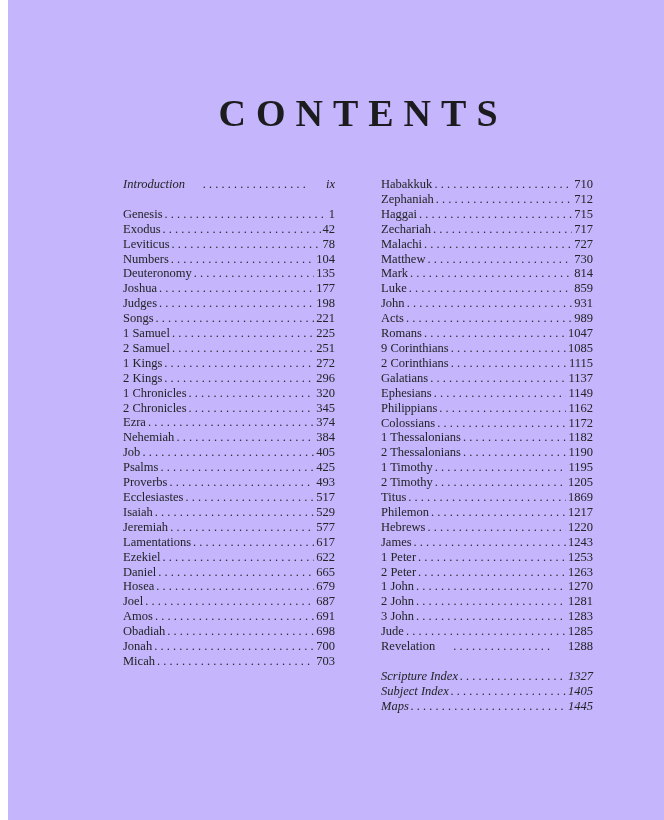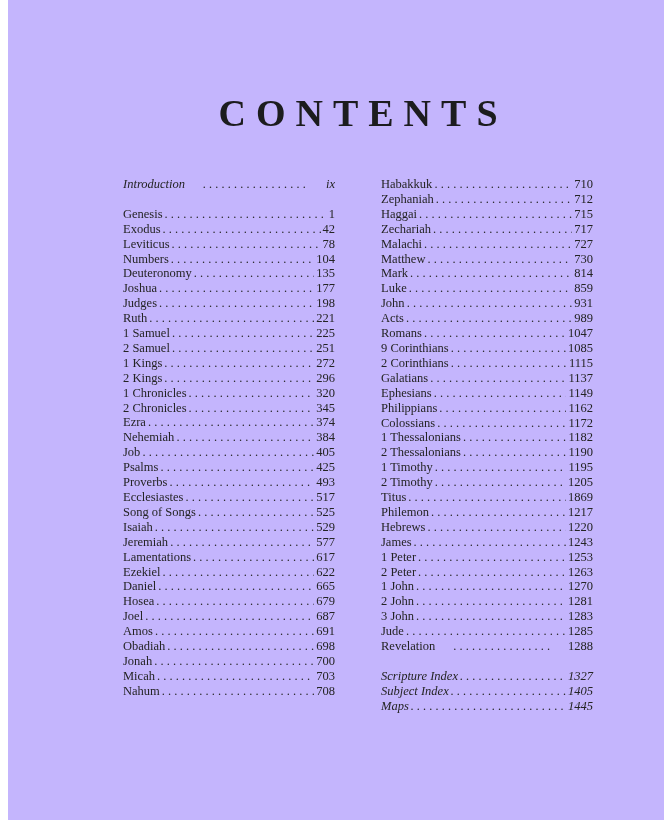--- a/index.html
+++ b/index.html
@@ -107,21 +107,21 @@
           <span class="toc-label">Joshua</span>
           <span class="toc-dots" aria-hidden="true"></span>
           <span class="toc-page-num">177</span>
         </div>
         <div class="toc-row">
           <span class="toc-label">Judges</span>
           <span class="toc-dots" aria-hidden="true"></span>
           <span class="toc-page-num">198</span>
         </div>
         <div class="toc-row">
-          <span class="toc-label">Ruth</span>
+          <span class="toc-label">Songs</span>
           <span class="toc-dots" aria-hidden="true"></span>
           <span class="toc-page-num">221</span>
         </div>
         <div class="toc-row">
           <span class="toc-label">1 Samuel</span>
           <span class="toc-dots" aria-hidden="true"></span>
           <span class="toc-page-num">225</span>
         </div>
         <div class="toc-row">
           <span class="toc-label">2 Samuel</span>
@@ -172,25 +172,20 @@
           <span class="toc-label">Proverbs</span>
           <span class="toc-dots" aria-hidden="true"></span>
           <span class="toc-page-num">493</span>
         </div>
         <div class="toc-row">
           <span class="toc-label">Ecclesiastes</span>
           <span class="toc-dots" aria-hidden="true"></span>
           <span class="toc-page-num">517</span>
         </div>
         <div class="toc-row">
-          <span class="toc-label">Song of Songs</span>
-          <span class="toc-dots" aria-hidden="true"></span>
-          <span class="toc-page-num">525</span>
-        </div>
-        <div class="toc-row">
           <span class="toc-label">Isaiah</span>
           <span class="toc-dots" aria-hidden="true"></span>
           <span class="toc-page-num">529</span>
         </div>
         <div class="toc-row">
           <span class="toc-label">Jeremiah</span>
           <span class="toc-dots" aria-hidden="true"></span>
           <span class="toc-page-num">577</span>
         </div>
         <div class="toc-row">
@@ -230,25 +225,20 @@
         </div>
         <div class="toc-row">
           <span class="toc-label">Jonah</span>
           <span class="toc-dots" aria-hidden="true"></span>
           <span class="toc-page-num">700</span>
         </div>
         <div class="toc-row">
           <span class="toc-label">Micah</span>
           <span class="toc-dots" aria-hidden="true"></span>
           <span class="toc-page-num">703</span>
-        </div>
-        <div class="toc-row">
-          <span class="toc-label">Nahum</span>
-          <span class="toc-dots" aria-hidden="true"></span>
-          <span class="toc-page-num">708</span>
         </div>
       </div>
     <div class="toc-col">
         <div class="toc-row">
           <span class="toc-label">Habakkuk</span>
           <span class="toc-dots" aria-hidden="true"></span>
           <span class="toc-page-num">710</span>
         </div>
         <div class="toc-row">
           <span class="toc-label">Zephaniah</span>

